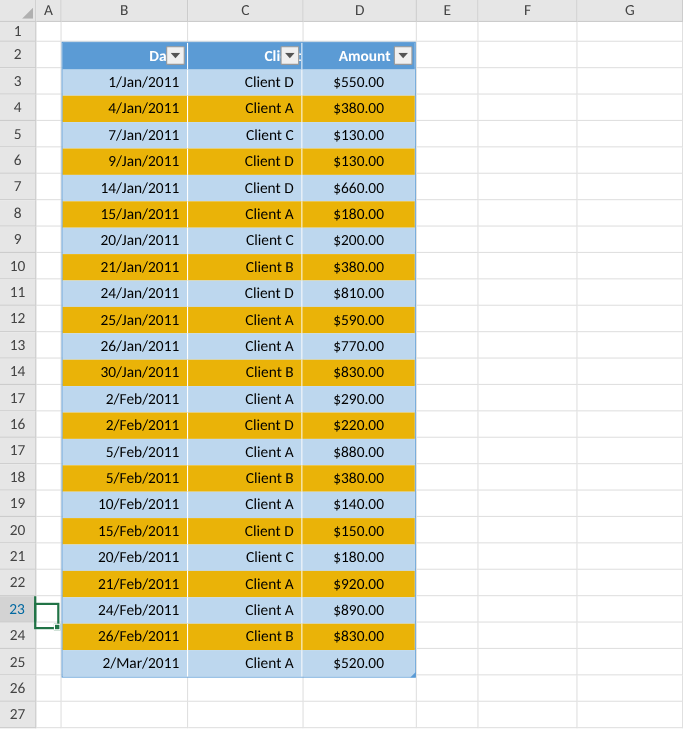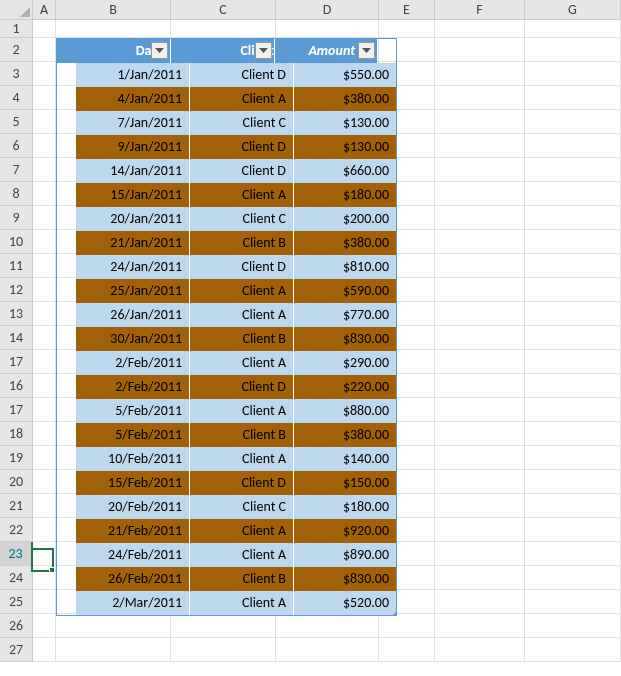--- a/index.html
+++ b/index.html
@@ -96,52 +96,52 @@
     background: #5b9bd5;
     color: #fff;
     font-weight: bold;
     font-size: 14px;
     height: 24px;
     line-height: 24px;
     padding-left: 8px;
     position: relative;
     border-right: 1px solid #fff;
   }
-  .th:last-child { border-right: none; font-style: italic; }
+  .th:last-child { border-right: none; }
   .filter-btn {
     position: absolute;
     right: 2px; top: 3px;
     width: 17px; height: 17px;
     background: #f0f0f0;
     border: 1px solid #999;
     border-radius: 1px;
     display: flex;
     align-items: center;
     justify-content: center;
   }
   .filter-btn svg { display:block; }
 
-  .tbody-row { display:flex; height: 24px; margin-left: 19px; }
+  .tbody-row { display:flex; height: 24px; }
   .td {
     height: 24px;
     line-height: 24px;
     padding-left: 7px;
     padding-right: 7px;
     font-size: 14px;
     color: #000;
     white-space: nowrap;
     overflow: hidden;
     border-right: 1px solid #fff;
   }
   .td:last-child { border-right: none; }
   .band0 .td { background: #bdd7ee; }
-  .band1 .td { background: #a16207; }
+  .band1 .td { background: #eab308; }
   .cB { width: 114px; text-align: right; padding-right: 7px;}
   .cC { width: 104px; text-align: right; padding-left: 8px;}
-  .cD { width: 102px; text-align: right; }
+  .cD { width: 102px; text-align: center; }
   .table-corner {
     position:absolute;
     right:-1px; bottom:-1px;
     width:0; height:0;
     border-left: 5px solid transparent;
     border-bottom: 5px solid #5b9bd5;
   }
 
   .active-cell-border {
     position:absolute;

